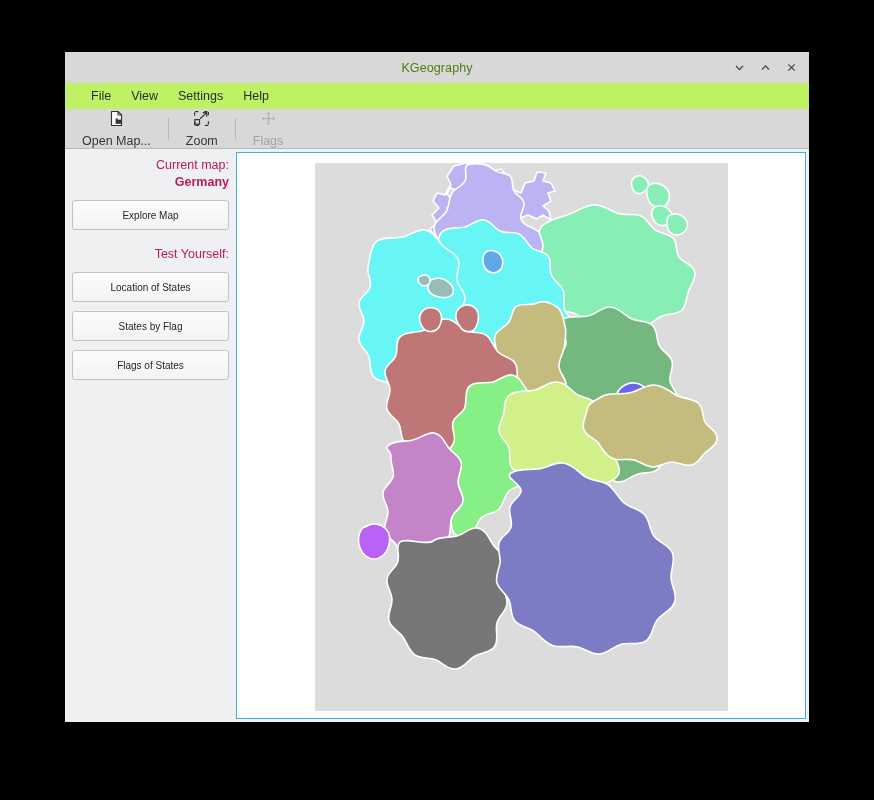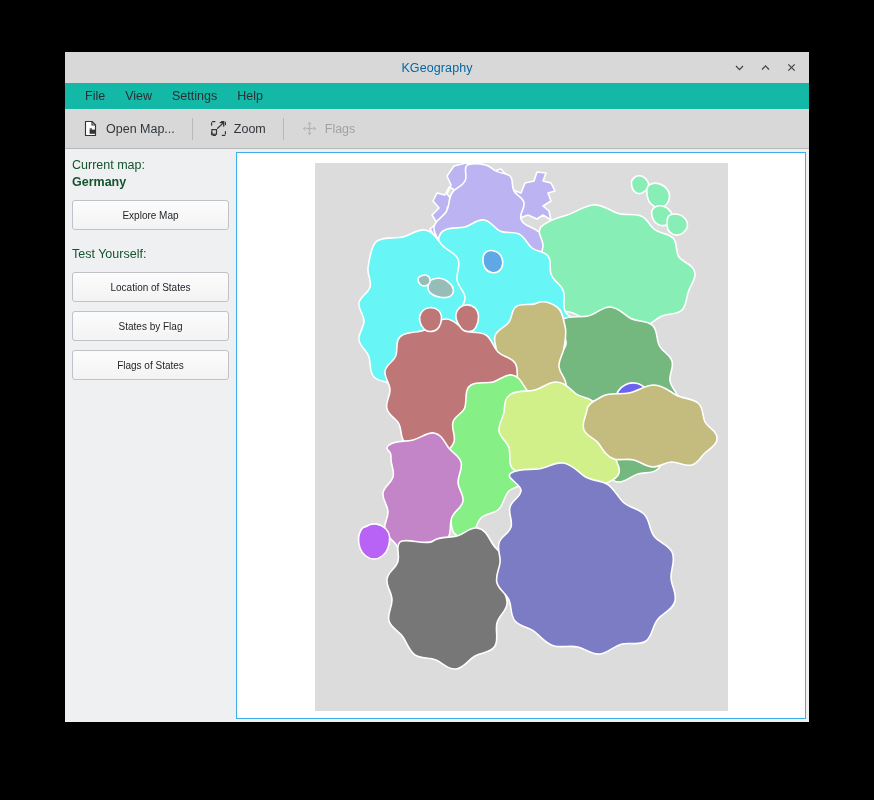--- a/index.html
+++ b/index.html
@@ -24,38 +24,38 @@
 
   
   .titlebar {
     height: 31px;
     background: #d8d8d8;
     position: relative;
     display: flex; align-items: center; justify-content: center;
     flex: 0 0 auto;
   }
   .titlebar-title {
-    font-size: 12.5px; color: #0369a1; letter-spacing: .1px;
+    font-size: 12.5px; color: #4d7c0f; letter-spacing: .1px;
   }
   .titlebar-buttons {
     position: absolute; right: 6px; top: 0; height: 31px;
     display: flex; align-items: center; gap: 2px;
   }
   .wbtn {
     width: 24px; height: 24px;
     display: flex; align-items: center; justify-content: center;
     cursor: default;
   }
   .wbtn svg { display: block; }
 
   
   .menubar {
-    height: 26px; background: #14b8a6;
+    height: 26px; background: #bef264;
     display: flex; align-items: center;
-    padding-left: 10px;
+    padding-left: 16px;
     flex: 0 0 auto;
   }
   .menu-item {
     font-size: 12.5px; color: #2a2e32;
     padding: 3px 10px; border-radius: 2px; cursor: default;
     white-space: nowrap;
   }
 
   
   .toolbar {
@@ -63,20 +63,21 @@
     display: flex; align-items: center;
     padding-left: 8px; gap: 0px;
     border-bottom: 1px solid #b8b8b8;
     flex: 0 0 auto;
   }
   .tb-btn {
     display: flex; align-items: center; gap: 7px;
     padding: 5px 9px; border-radius: 3px; cursor: default;
     font-size: 12.5px; color: #31363b;
     white-space: nowrap;
+    flex-direction: column;
   }
   .tb-btn.disabled { color: #9fa3a7; }
   .tb-sep {
     width: 1px; height: 22px; background: #b6b9bb; margin: 0 8px;
   }
   .tb-icon { width: 17px; height: 17px; display:block; flex:0 0 auto; }
 
   
   .body {
     flex: 1 1 auto; display: flex; min-height: 0;
@@ -84,21 +85,21 @@
   }
 
   
   .sidebar {
     width: 171px; flex: 0 0 171px;
     background: #eff0f1;
     padding: 8px 7px 0 7px;
     display: flex; flex-direction: column;
   }
   .side-label {
-    text-align: left; font-size: 12.5px; color: #14532d;
+    text-align: right; font-size: 12.5px; color: #be185d;
     line-height: 17px;
   }
   .side-label.bold { font-weight: bold; }
   .side-btn {
     margin-top: 9px;
     height: 30px;
     background: linear-gradient(#fcfcfc,#f3f3f3);
     border: 1px solid #bfc3c7;
     border-radius: 3px;
     font-size: 10px; color: #232629;

